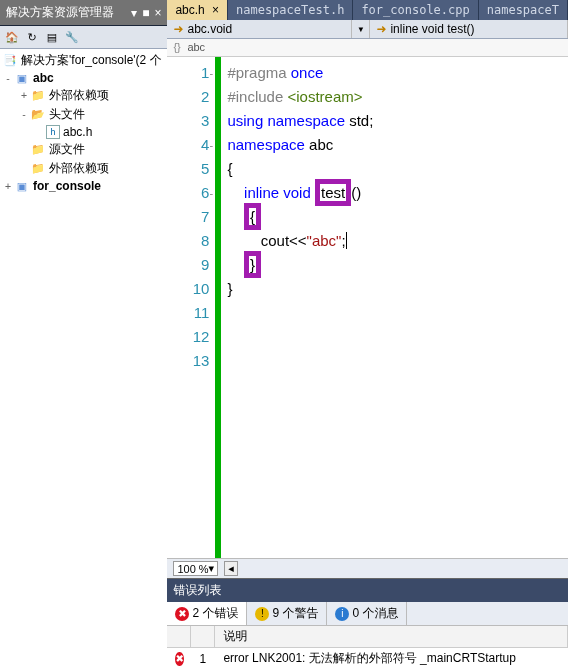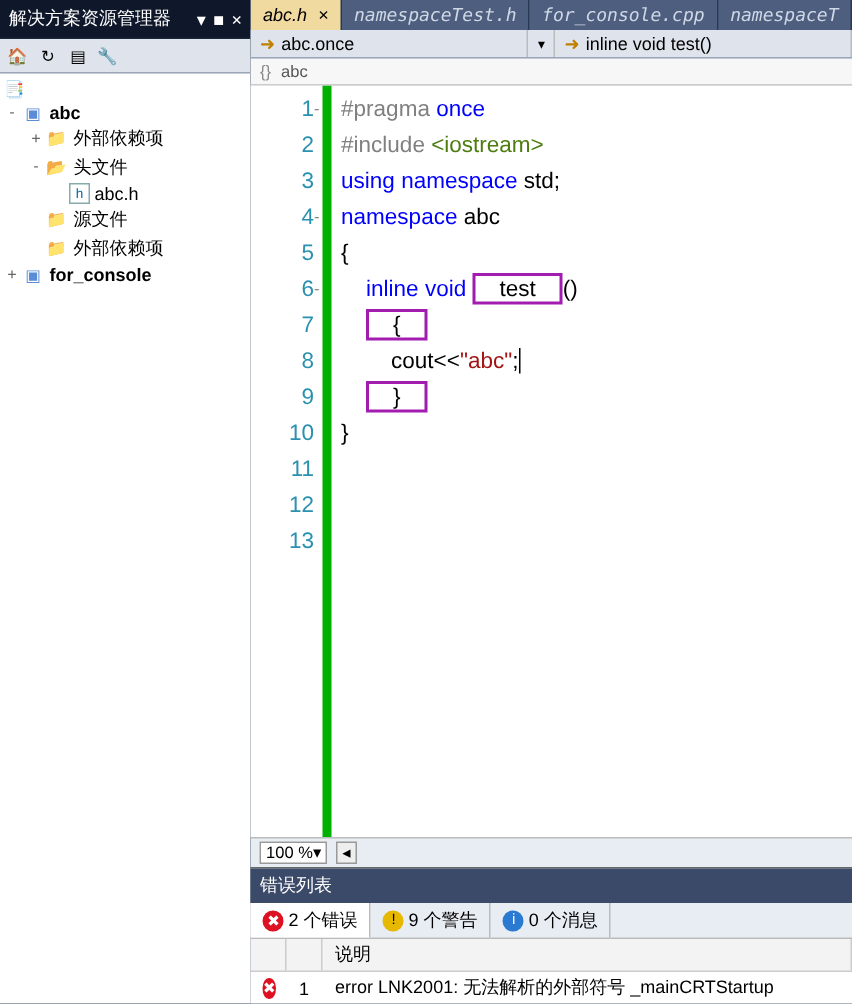--- a/index.html
+++ b/index.html
@@ -1,39 +1,39 @@
 <!DOCTYPE html>
 <html><head>
 <meta charset="utf-8">
 <style>
 * { margin: 0; padding: 0; box-sizing: border-box; font-family: "Microsoft YaHei", "Segoe UI", sans-serif; }
 body { width: 568px; height: 669px; display: flex; background: #293955; overflow: hidden; }
 
 .left-pane { width: 207px; height: 100%; display: flex; flex-direction: column; background: #2b3b57; }
-.pane-header { background: #0f172a; color: #fff; font-size: 12px; padding: 4px 6px; display: flex; align-items: center; justify-content: space-between; border-bottom: 1px solid #1a2538; }
+.pane-header { background: #737373; color: #fff; font-size: 12px; padding: 4px 6px; display: flex; align-items: center; justify-content: space-between; border-bottom: 1px solid #1a2538; }
 .pane-header .title { flex: 1; }
 .pane-header .icons { display: flex; gap: 5px; }
 .pane-header .icon-btn { color: #fff; font-size: 12px; cursor: pointer; }
 
 .toolbar { background: #dfe4ec; padding: 3px 4px; display: flex; gap: 4px; border-bottom: 1px solid #9aa6ba; }
 .tb-icon { width: 16px; height: 16px; display: inline-flex; align-items: center; justify-content: center; font-size: 11px; cursor: pointer; }
 
 .tree { background: #fff; flex: 1; overflow: auto; font-size: 12px; padding: 2px 0; }
 .tree-row { display: flex; align-items: center; padding: 1px 2px; cursor: pointer; white-space: nowrap; }
 .indent0 { padding-left: 2px; }
 .indent1 { padding-left: 18px; }
 .indent2 { padding-left: 34px; }
 .expander { width: 12px; text-align: center; font-family: monospace; color: #666; font-size: 10px; }
 .tree-icon { width: 16px; height: 14px; display: inline-flex; align-items: center; justify-content: center; margin-right: 3px; font-size: 11px; }
 .tree-label { color: #000; }
 .tree-label.bold { font-weight: bold; }
 
 .right-pane { flex: 1; display: flex; flex-direction: column; background: #2b3b57; }
 .tabs { display: flex; background: #3b4a68; font-size: 12px; overflow: hidden; }
-.tab { padding: 3px 8px; background: #4d5e7e; color: #d0d8e6; border-right: 1px solid #2a3953; cursor: pointer; font-family: Consolas, monospace; white-space: nowrap; font-style: italic; }
+.tab { padding: 3px 8px; background: #4d5e7e; color: #d0d8e6; border-right: 1px solid #2a3953; cursor: pointer; font-family: Consolas, monospace; white-space: nowrap; }
 .tab.active { background: #f0daa0; color: #000; }
 
 .nav-bar { display: flex; background: #dfe4ec; border-bottom: 1px solid #9aa6ba; font-size: 12px; }
 .nav-cell { display: flex; align-items: center; padding: 2px 6px; border-right: 1px solid #bbb; font-family: Consolas, monospace; }
 .nav-cell.first { width: 185px; }
 .nav-cell.sep { width: 18px; justify-content: center; background: #dfe4ec; }
 .nav-arrow { color: #c08000; margin-right: 4px; }
 
 .breadcrumb { background: #f7f7f7; border-bottom: 1px solid #ccc; padding: 2px 6px; font-size: 11px; font-family: Consolas, monospace; color: #555; }
 .breadcrumb .brace { color: #888; }
@@ -41,21 +41,21 @@
 .editor-wrap { flex: 1; display: flex; background: #fff; overflow: hidden; }
 .gutter { width: 48px; background: #fff; text-align: right; padding: 4px 6px 0 0; font-family: Consolas, monospace; font-size: 15px; color: #2b91af; }
 .gutter div { height: 24px; line-height: 24px; }
 .change-bar { width: 6px; background: #00b000; }
 .code { flex: 1; padding: 4px 0 0 6px; font-family: Consolas, monospace; font-size: 15px; line-height: 24px; white-space: pre; color: #000; position: relative; }
 .fold { position: absolute; left: -18px; color: #888; font-size: 11px; cursor: pointer; }
 .kw { color: #0000ff; }
 .pp { color: #808080; }
 .inc { color: #4d7c0f; }
 .str { color: #a31515; }
-.boxed { border: 2px solid #a21caf; padding: 0 16px; }
+.boxed { border: 5px solid #a21caf; padding: 0 1px; }
 .cursor { border-right: 1px solid #000; }
 
 .zoom-bar { background: #e8ecf3; border-top: 1px solid #bbb; padding: 2px 6px; font-size: 11px; display: flex; align-items: center; gap: 6px; }
 .zoom-dd { display: inline-flex; align-items: center; border: 1px solid #999; padding: 0 3px; background: #fff; }
 .scroll-arrow { border: 1px solid #999; padding: 0 3px; background: #eee; }
 
 .bottom-pane { background: #dfe4ec; border-top: 1px solid #666; }
 .bottom-title { background: #3b4a68; color: #fff; font-size: 12px; padding: 3px 6px; }
 .bottom-tabs { display: flex; background: #e8ecf3; border-bottom: 1px solid #bbb; font-size: 12px; }
 .btab { padding: 3px 8px; display: flex; align-items: center; gap: 3px; border-right: 1px solid #bbb; cursor: pointer; }
@@ -83,20 +83,21 @@
   </div>
   <div class="toolbar">
     <span class="tb-icon">🏠</span>
     <span class="tb-icon">↻</span>
     <span class="tb-icon">▤</span>
     <span class="tb-icon">🔧</span>
   </div>
   <div class="tree">
     <div class="tree-row indent0">
       <span class="tree-icon">📑</span>
+      <span class="tree-label">解决方案'for_console'(2 个</span>
     </div>
     <div class="tree-row indent0">
       <span class="expander">-</span>
       <span class="tree-icon" style="color:#5b8dd6">▣</span>
       <span class="tree-label bold">abc</span>
     </div>
     <div class="tree-row indent1">
       <span class="expander">+</span>
       <span class="tree-icon" style="color:#d9a63f">📁</span>
       <span class="tree-label">外部依赖项</span>
@@ -132,21 +133,21 @@
 <div class="right-pane">
   <div class="tabs">
     <div class="tab active"><span>abc.h</span> <span>×</span></div>
     <div class="tab">namespaceTest.h</div>
     <div class="tab">for_console.cpp</div>
     <div class="tab">namespaceT</div>
   </div>
   <div class="nav-bar">
     <div class="nav-cell first">
       <span class="nav-arrow">➜</span>
-      <span>abc.once</span>
+      <span>abc.void</span>
     </div>
     <div class="nav-cell sep">▾</div>
     <div class="nav-cell" style="flex:1">
       <span class="nav-arrow">➜</span>
       <span>inline void test()</span>
     </div>
   </div>
   <div class="breadcrumb">
     <span class="brace">{}</span> <span>abc</span>
   </div>

